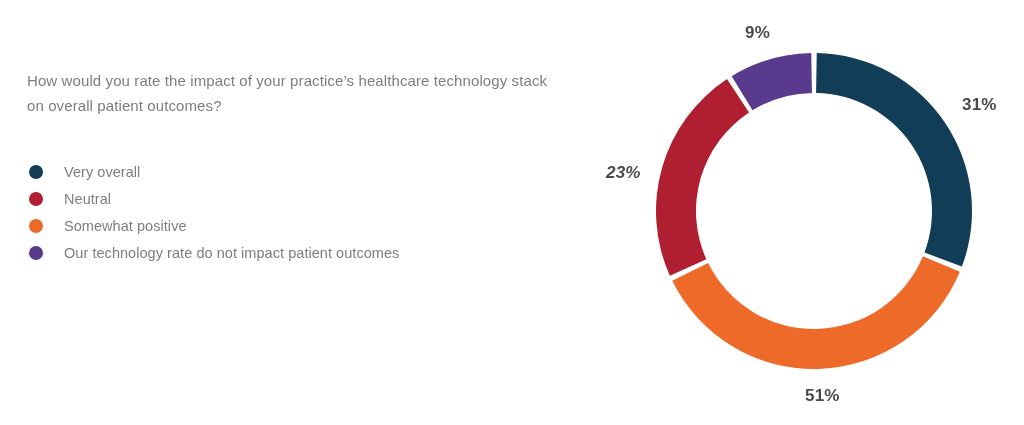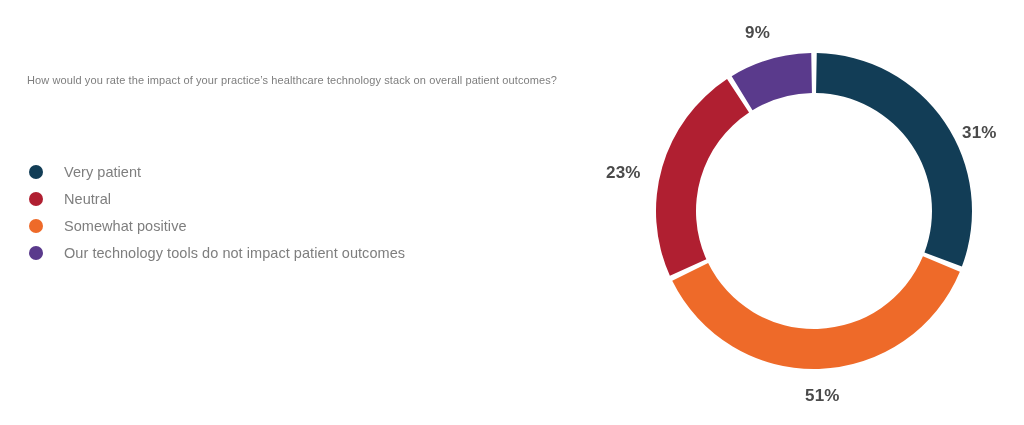--- a/index.html
+++ b/index.html
@@ -23,21 +23,21 @@
     top: 0;
     width: 600px;
     height: 425px;
   }
 
   #question-text {
     position: absolute;
     left: 27px;
     top: 68px;
     width: 540px;
-    font-size: 11px;
+    font-size: 15px;
     line-height: 25px;
     color: #7e7e7e;
     letter-spacing: 0.1px;
   }
 
   #legend {
     position: absolute;
     left: 29px;
     top: 159px;
     width: 540px;
@@ -79,51 +79,51 @@
 
   .pct-label {
     position: absolute;
     font-size: 17px;
     font-weight: bold;
     color: #4a4a4a;
     white-space: nowrap;
     letter-spacing: 0.2px;
   }
   #pct-top    { left: 745px; top: 23px;  }
-  #pct-right  { left: 962px; top: 95px; margin-top: 28px;  }
+  #pct-right  { left: 962px; top: 95px;  }
   #pct-bottom { left: 805px; top: 386px; }
-  #pct-left   { left: 606px; top: 163px; }
+  #pct-left   { left: 606px; top: 163px; font-style: italic; }
 </style>
 </head>
 <body>
 
 <div id="left-panel">
 
   <div id="question-text">How would you rate the impact of your practice’s healthcare technology stack on overall patient outcomes?</div>
 
   <div id="legend">
 
     <div class="legend-item">
       <span class="legend-dot" style="background: rgb(18, 61, 86);"></span>
-      <span class="legend-label">Very patient</span>
+      <span class="legend-label">Very overall</span>
     </div>
 
     <div class="legend-item">
       <span class="legend-dot" style="background: rgb(176, 31, 49);"></span>
       <span class="legend-label">Neutral</span>
     </div>
 
     <div class="legend-item">
       <span class="legend-dot" style="background: rgb(238, 106, 41);"></span>
       <span class="legend-label">Somewhat positive</span>
     </div>
 
     <div class="legend-item">
       <span class="legend-dot" style="background: rgb(90, 58, 140);"></span>
-      <span class="legend-label">Our technology tools do not impact patient outcomes</span>
+      <span class="legend-label">Our technology rate do not impact patient outcomes</span>
     </div>
 
   </div>
 </div>
 
 <div id="donut-wrap">
   <svg id="donut-svg" width="1024" height="425">
     <g id="donut-slices">
         <path d="M 816.7574802170908 53.024064165290184 A 158 158 0 0 1 961.8974066467578 266.59098044794285 L 924.4550252171989 252.51731451175482 A 118 118 0 0 0 816.0593839595995 93.01797197154583 Z" fill="#123d56"></path>
         <path d="M 959.867214303851 271.71866098024896 A 158 158 0 0 1 672.2331775914562 280.75792474109585 L 708.1235123784293 263.097690629426 A 118 118 0 0 0 922.9388056193318 256.34684807385685 Z" fill="#ee6a29"></path>

